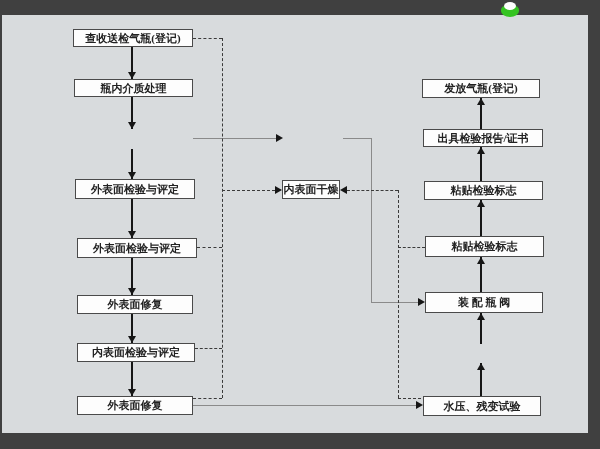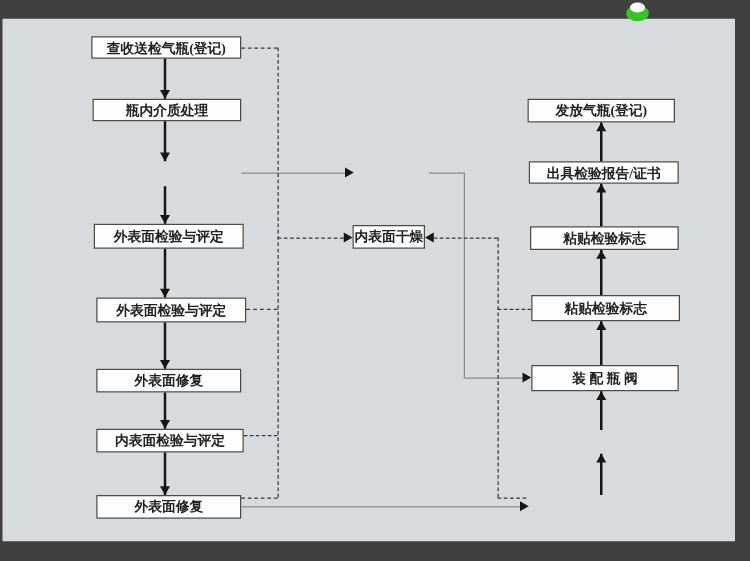--- a/index.html
+++ b/index.html
@@ -103,20 +103,21 @@
   <div class="node n-int-inspection">内表面检验与评定</div>
   <div class="node n-thread-check">外表面修复</div>
 
   <div class="node n-scrap">内表面干燥</div>
 
   <div class="node n-issue">发放气瓶(登记)</div>
   <div class="node n-report">出具检验报告/证书</div>
   <div class="node n-mark">粘贴检验标志</div>
   <div class="node n-airtight">粘贴检验标志</div>
   <div class="node n-valve-assembly">装 配 瓶 阀</div>
+  <div class="node n-hydro">水压、残变试验</div>
 
   <div class="vline a1"></div>
     <div class="head-down a1h"></div>
   <div class="vline a2"></div>
     <div class="head-down a2h"></div>
   <div class="vline a3"></div>
     <div class="head-down a3h"></div>
   <div class="vline a4"></div>
     <div class="head-down a4h"></div>
   <div class="vline a5"></div>

